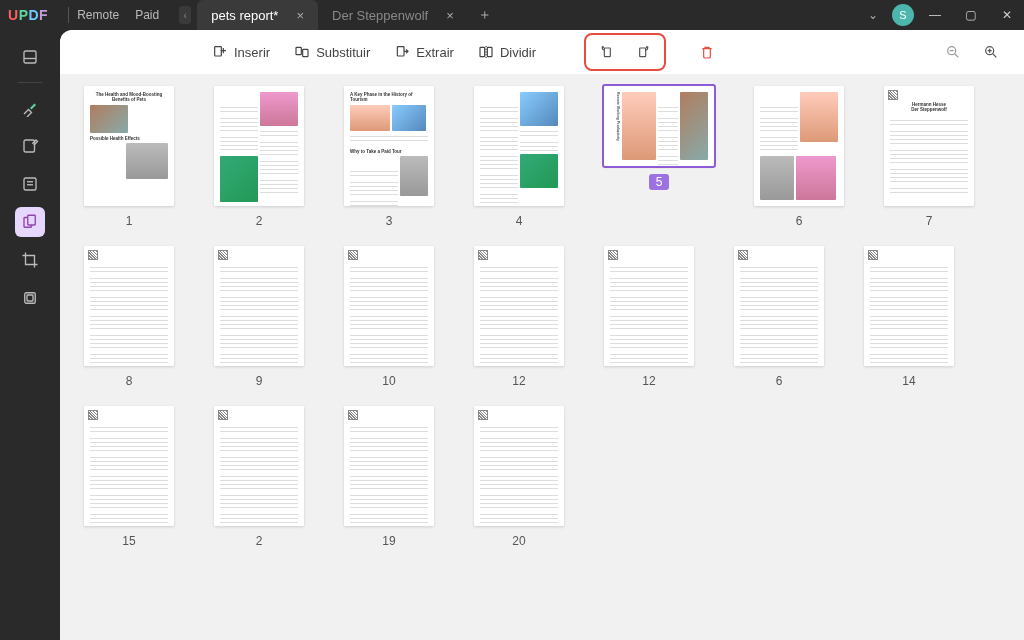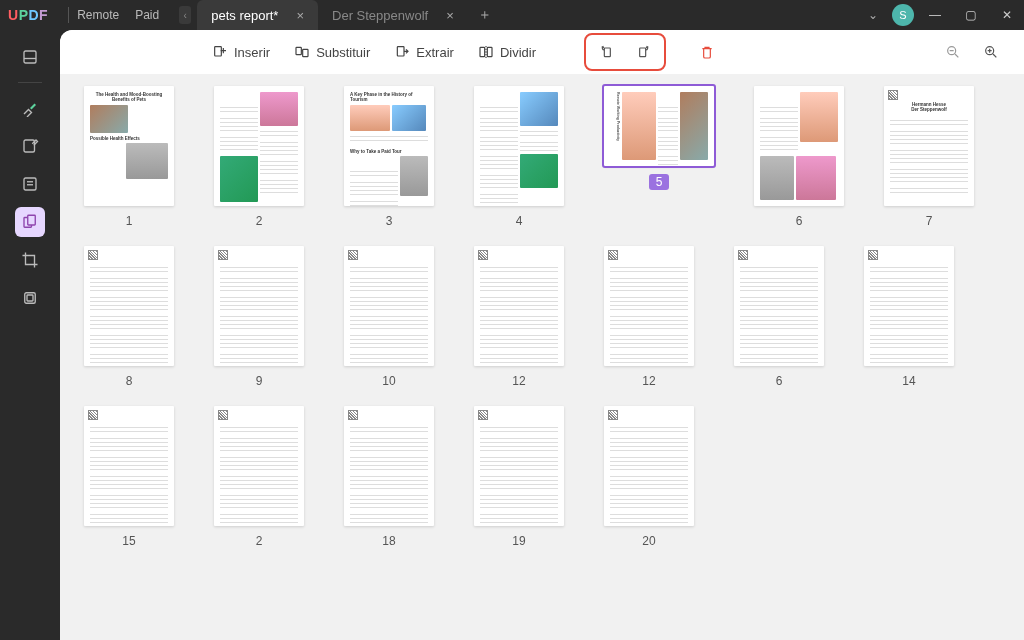--- a/index.html
+++ b/index.html
@@ -422,27 +422,20 @@
       <div class="qr-mark"></div>
       <div class="text-lines" style="height:100px;"></div>
     </div>
     <span class="page-num">2</span>
           </div>
           <div class="thumb-cell">
     <div class="page-thumb">
       <div class="qr-mark"></div>
       <div class="text-lines" style="height:100px;"></div>
     </div>
-    <span class="page-num">18</span>
-          </div>
-          <div class="thumb-cell">
-    <div class="page-thumb">
-      <div class="qr-mark"></div>
-      <div class="text-lines" style="height:100px;"></div>
-    </div>
     <span class="page-num">19</span>
           </div>
           <div class="thumb-cell">
     <div class="page-thumb">
       <div class="qr-mark"></div>
       <div class="text-lines" style="height:100px;"></div>
     </div>
     <span class="page-num">20</span>
           </div>
         </div>

